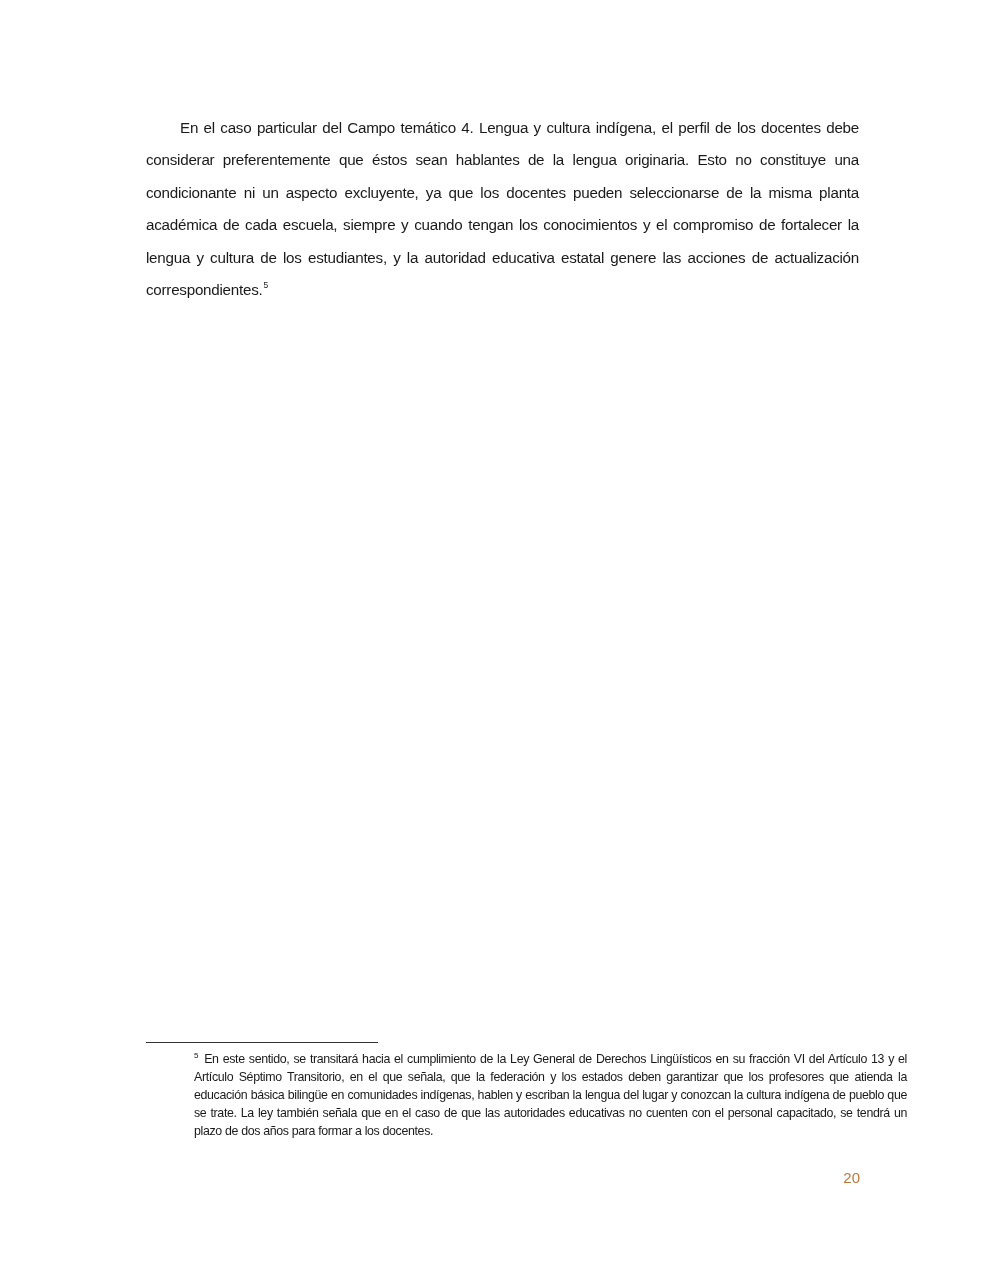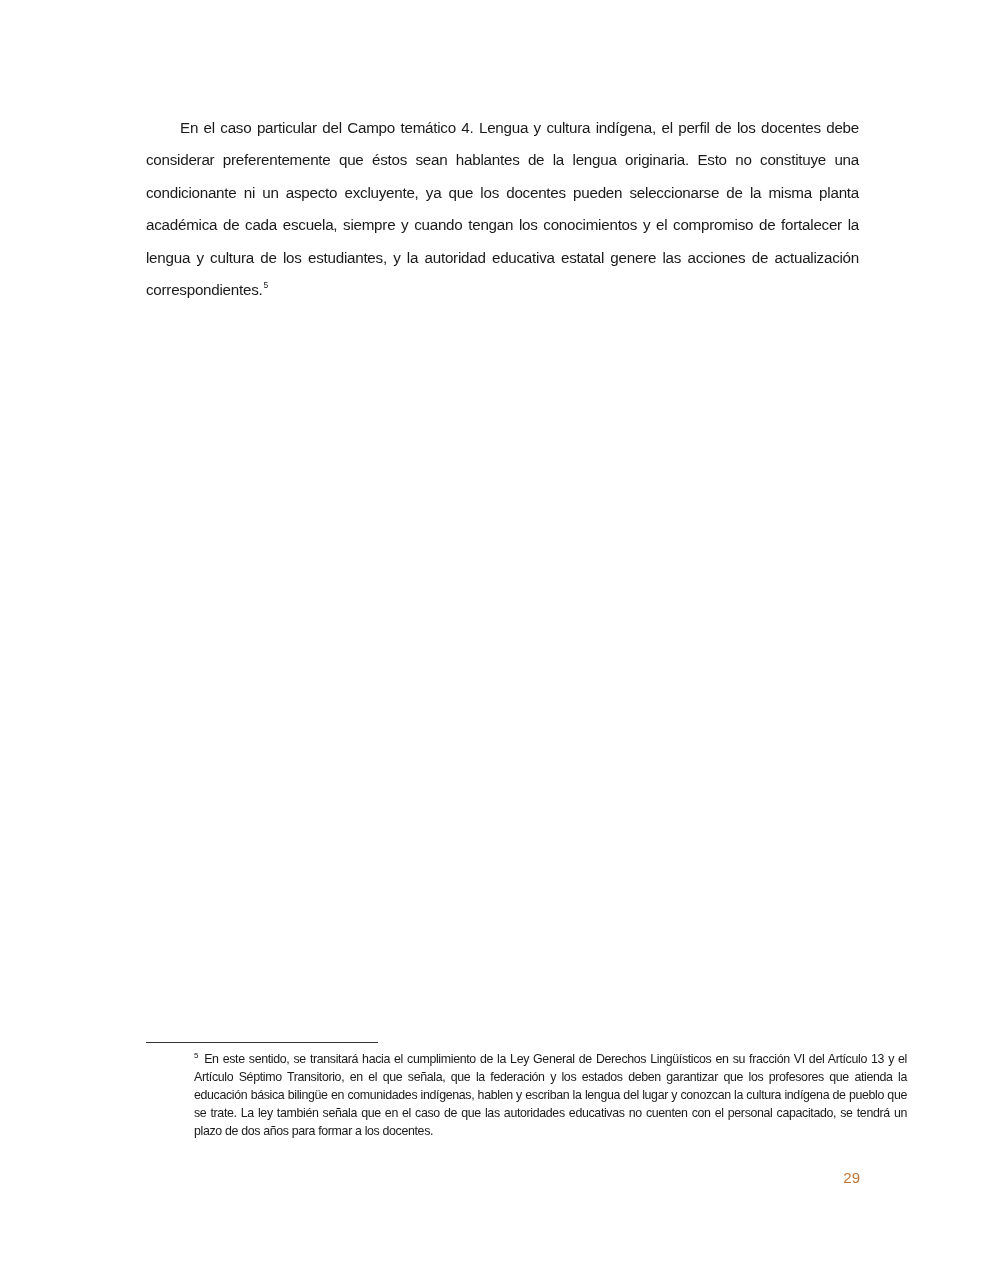--- a/index.html
+++ b/index.html
@@ -87,15 +87,15 @@
   <div class="body-text">
     <p><span>En el caso particular del Campo temático 4. Lengua y cultura indígena, el perfil de los docentes debe considerar preferentemente que éstos sean hablantes de la lengua originaria. Esto no constituye una condicionante ni un aspecto excluyente, ya que los docentes pueden seleccionarse de la misma planta académica de cada escuela, siempre y cuando tengan los conocimientos y el compromiso de fortalecer la lengua y cultura de los estudiantes, y la autoridad educativa estatal genere las acciones de actualización correspondientes.</span><sup class="fn-ref">5</sup></p>
   </div>
 
   <div class="footnote-rule"></div>
 
   <div class="footnote">
     <p><sup class="fn-mark">5</sup><span> En este sentido, se transitará hacia el cumplimiento de la Ley General de Derechos Lingüísticos en su fracción VI del Artículo 13 y el Artículo Séptimo Transitorio, en el que señala, que la federación y los estados deben garantizar que los profesores que atienda la educación básica bilingüe en comunidades indígenas, hablen y escriban la lengua del lugar y conozcan la cultura indígena de pueblo que se trate. La ley también señala que en el caso de que las autoridades educativas no cuenten con el personal capacitado, se tendrá un plazo de dos años para formar a los docentes.</span></p>
   </div>
 
-  <div class="page-number">29</div>
+  <div class="page-number">20</div>
 
 </div>
 
 </body></html>

